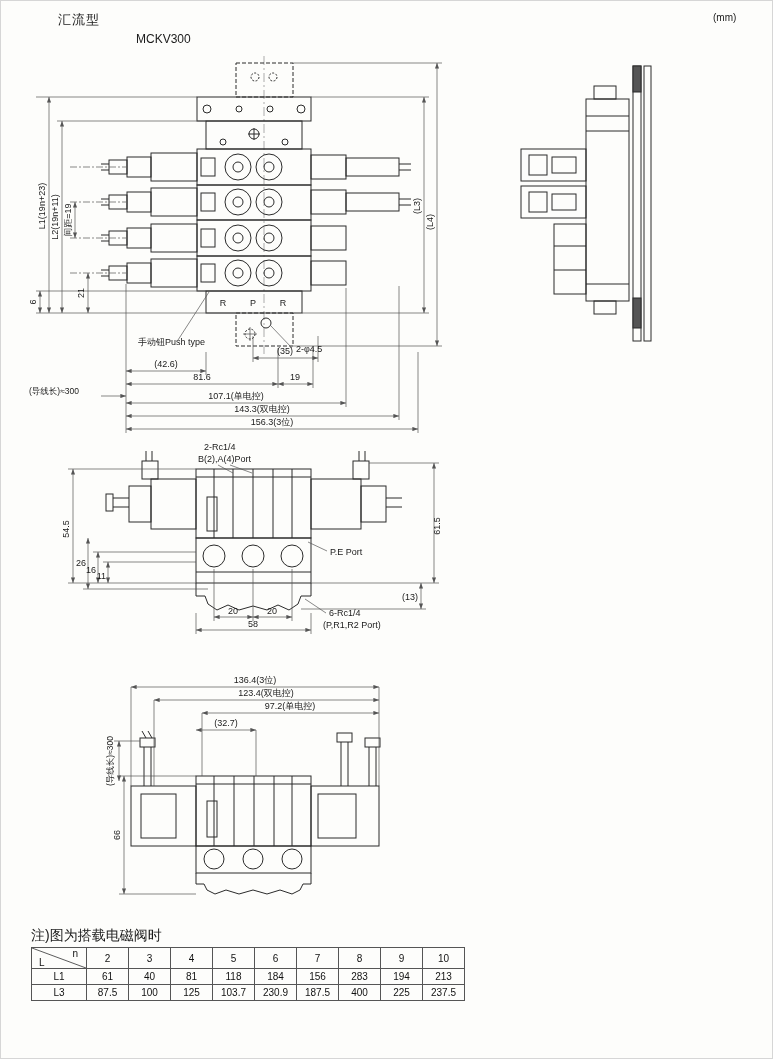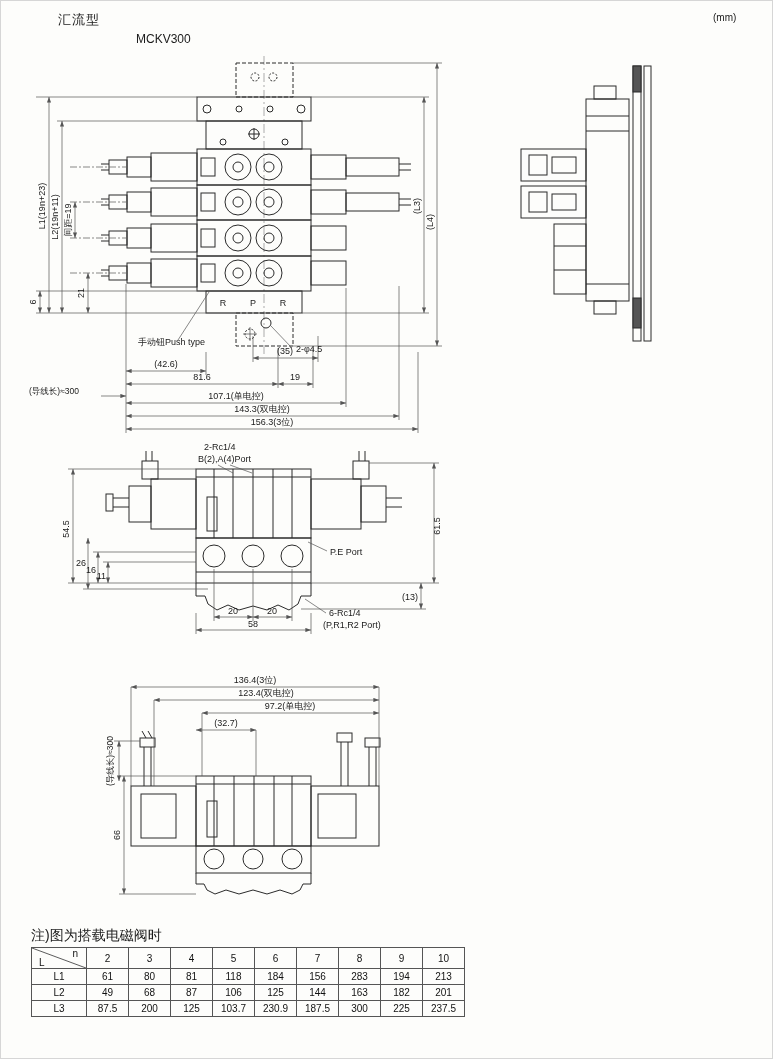--- a/index.html
+++ b/index.html
@@ -389,49 +389,37 @@
       <td>5</td>
       <td>6</td>
       <td>7</td>
       <td>8</td>
       <td>9</td>
       <td>10</td>
     </tr>
     <tr>
       <td>L1</td>
       <td>61</td>
-      <td>80</td>
+      <td>40</td>
       <td>81</td>
       <td>118</td>
       <td>184</td>
       <td>156</td>
       <td>283</td>
       <td>194</td>
       <td>213</td>
     </tr>
     <tr>
-      <td>L2</td>
-      <td>49</td>
-      <td>68</td>
-      <td>87</td>
-      <td>106</td>
-      <td>125</td>
-      <td>144</td>
-      <td>163</td>
-      <td>182</td>
-      <td>201</td>
-    </tr>
-    <tr>
       <td>L3</td>
       <td>87.5</td>
-      <td>200</td>
+      <td>100</td>
       <td>125</td>
       <td>103.7</td>
       <td>230.9</td>
       <td>187.5</td>
-      <td>300</td>
+      <td>400</td>
       <td>225</td>
       <td>237.5</td>
     </tr>
   </tbody>
     </table>
 
 </div>
 
 </body></html>

